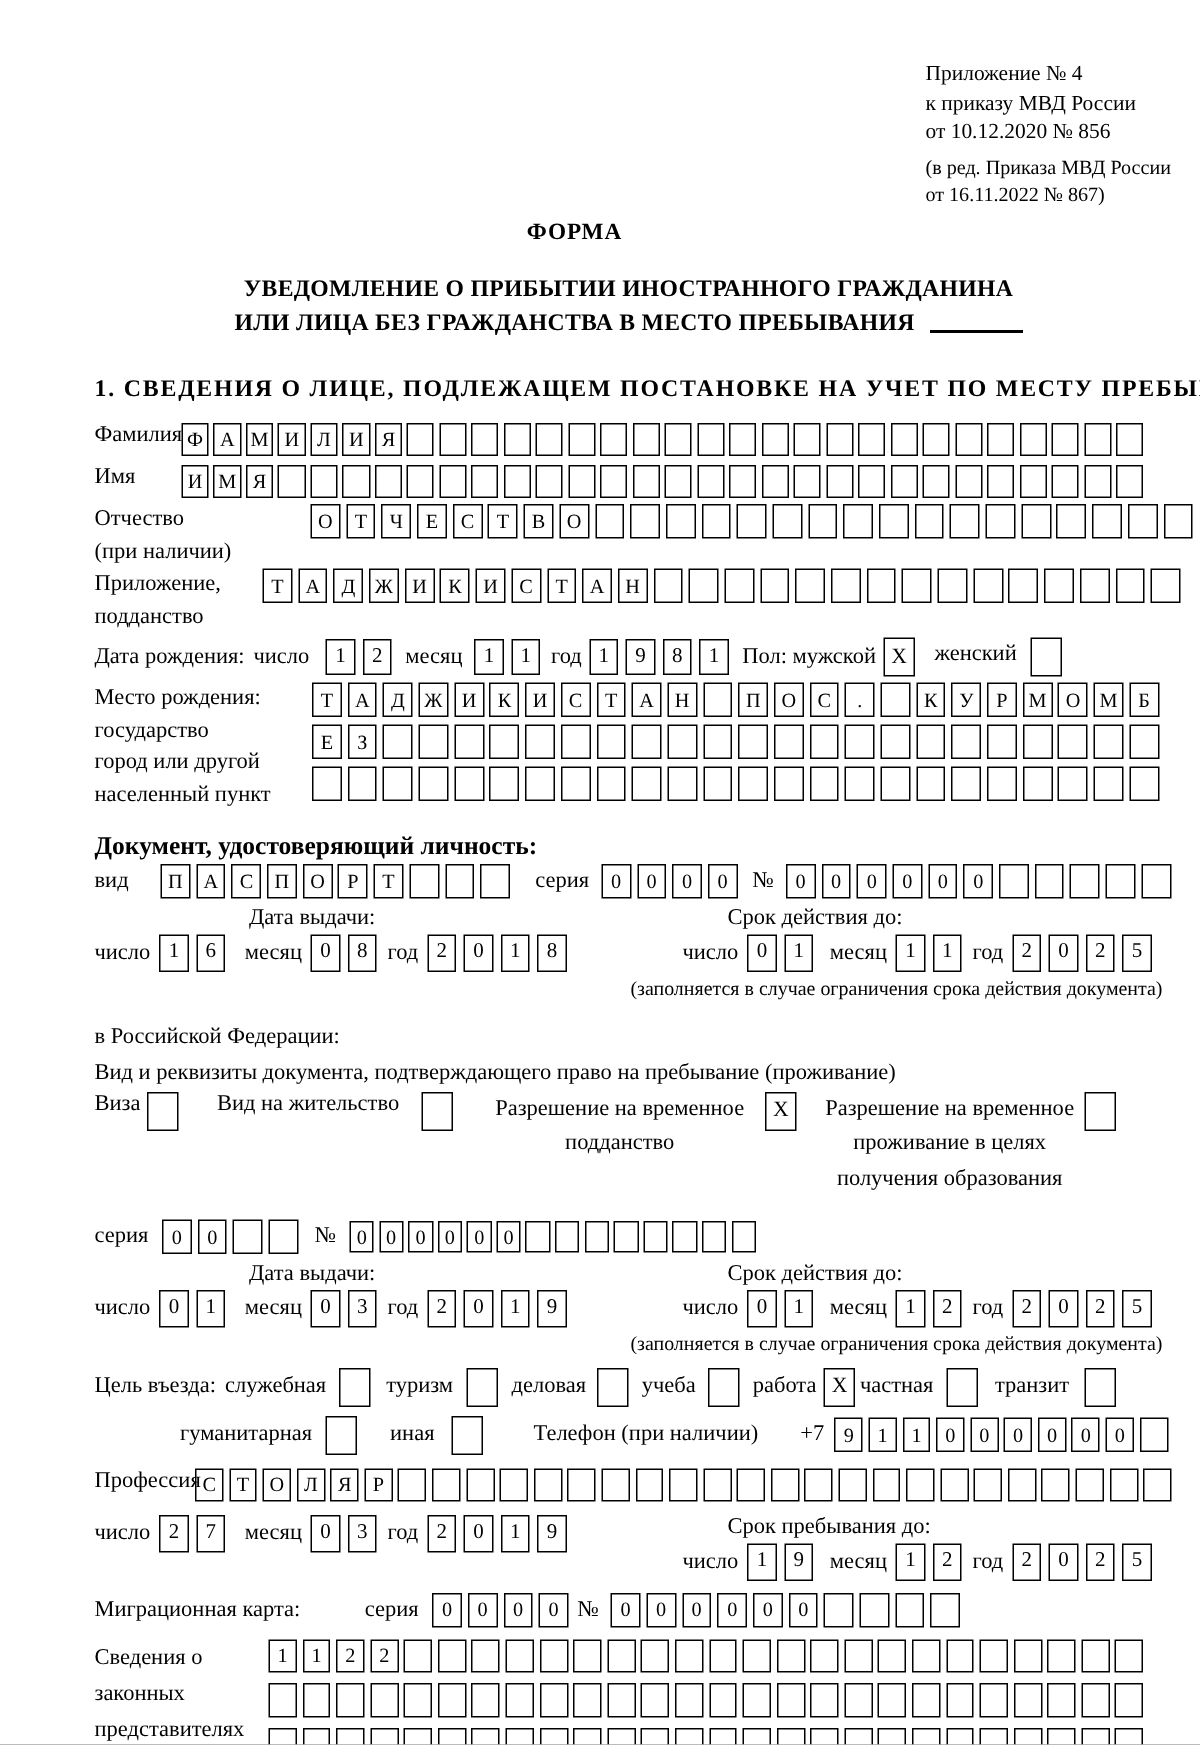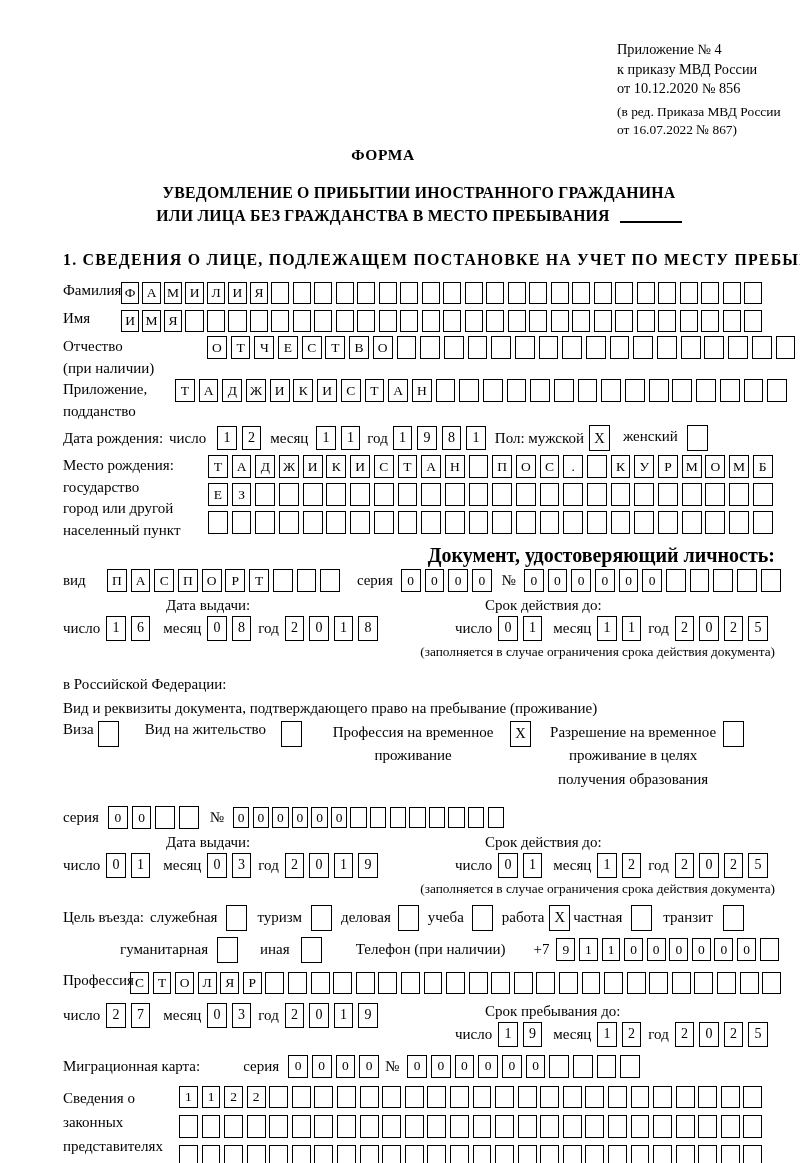--- a/index.html
+++ b/index.html
@@ -17,21 +17,21 @@
   .lbl{flex:none;}
   .cells{display:flex;flex:none;}
   .cell{box-sizing:border-box;flex:none;width:18.1px;height:22px;border:1.6px solid #000;margin-right:3.4px;
         display:flex;align-items:center;justify-content:center;font-size:13.5px;line-height:1;}
   .lg .cell{width:19.8px;height:23px;margin-right:3.9px;}
   .md .cell{width:18.9px;height:22.5px;margin-right:3.7px;}
   .sm .cell{width:16.4px;height:21px;margin-right:3.2px;}
   .dt .cell{width:19.5px;height:24.5px;margin-right:5px;font-size:14px;}
   .box{box-sizing:border-box;flex:none;display:inline-flex;width:21px;height:26px;border:1.7px solid #000;
        align-items:center;justify-content:center;font-size:14.5px;}
-  .doc-heading{margin-top:3px;text-align:right;font-weight:bold;font-size:20px;}
+  .doc-heading{margin-top:13px;text-align:left;font-weight:bold;font-size:17px;}
   .dates{display:flex;margin-top:5px;}
   .dates .col-l{flex:0 0 392px;}
   .dates .col-r{flex:1;}
   .dt-title{font-size:15px;margin-bottom:2px;}
   .date-line{display:flex;align-items:center;}
   .date-line .g{margin-right:6px;}
   .note{font-size:13.3px;text-align:right;margin-top:3px;}
   .intro{margin-top:12px;line-height:24.5px;}
   .opt-text{display:inline-block;text-align:center;line-height:23.5px;}
   .labelcol div{white-space:nowrap;}
@@ -40,21 +40,21 @@
 <body>
 
 <div class="page">
 
   <div class="annex">
     <div>Приложение № 4</div>
     <div>к приказу МВД России</div>
     <div>от 10.12.2020 № 856</div>
     <div class="rev">
       <div>(в ред. Приказа МВД России</div>
-      <div>от 16.07.2022 № 867)</div>
+      <div>от 16.11.2022 № 867)</div>
     </div>
   </div>
   <div class="forma">ФОРМА</div>
 
   <div class="main">
 
     <div class="title">
       <div>УВЕДОМЛЕНИЕ О ПРИБЫТИИ ИНОСТРАННОГО ГРАЖДАНИНА</div>
       <div>
         <span>ИЛИ ЛИЦА БЕЗ ГРАЖДАНСТВА В МЕСТО ПРЕБЫВАНИЯ</span><span class="uline"></span>
@@ -406,21 +406,21 @@
 
     <div class="intro">
       <div>в Российской Федерации:</div>
       <div>Вид и реквизиты документа, подтверждающего право на пребывание (проживание)</div>
     </div>
     <div class="frow">
       <span class="lbl">Виза</span>
       <span class="box" style="margin-left:4px"></span>
       <span class="lbl" style="margin-left:26px">Вид на жительство</span>
       <span class="box" style="margin-left:15px"></span>
-      <span class="opt-text" style="width:178px;margin-left:22px">Профессия на временное проживание</span>
+      <span class="opt-text" style="width:178px;margin-left:22px">Разрешение на временное подданство</span>
       <span class="box" style="margin-left:8px">X</span>
       <span class="opt-text" style="width:168px;margin-left:18px">Разрешение на временное проживание в целях получения образования</span>
       <span class="box" style="margin-left:6px"></span>
     </div>
 
     <div class="frow vcenter" style="margin-top:15px">
       <span class="lbl" style="margin-right:9px">серия</span>
       <span class="cells lg">
           <span class="cell">0</span>
           <span class="cell">0</span>

